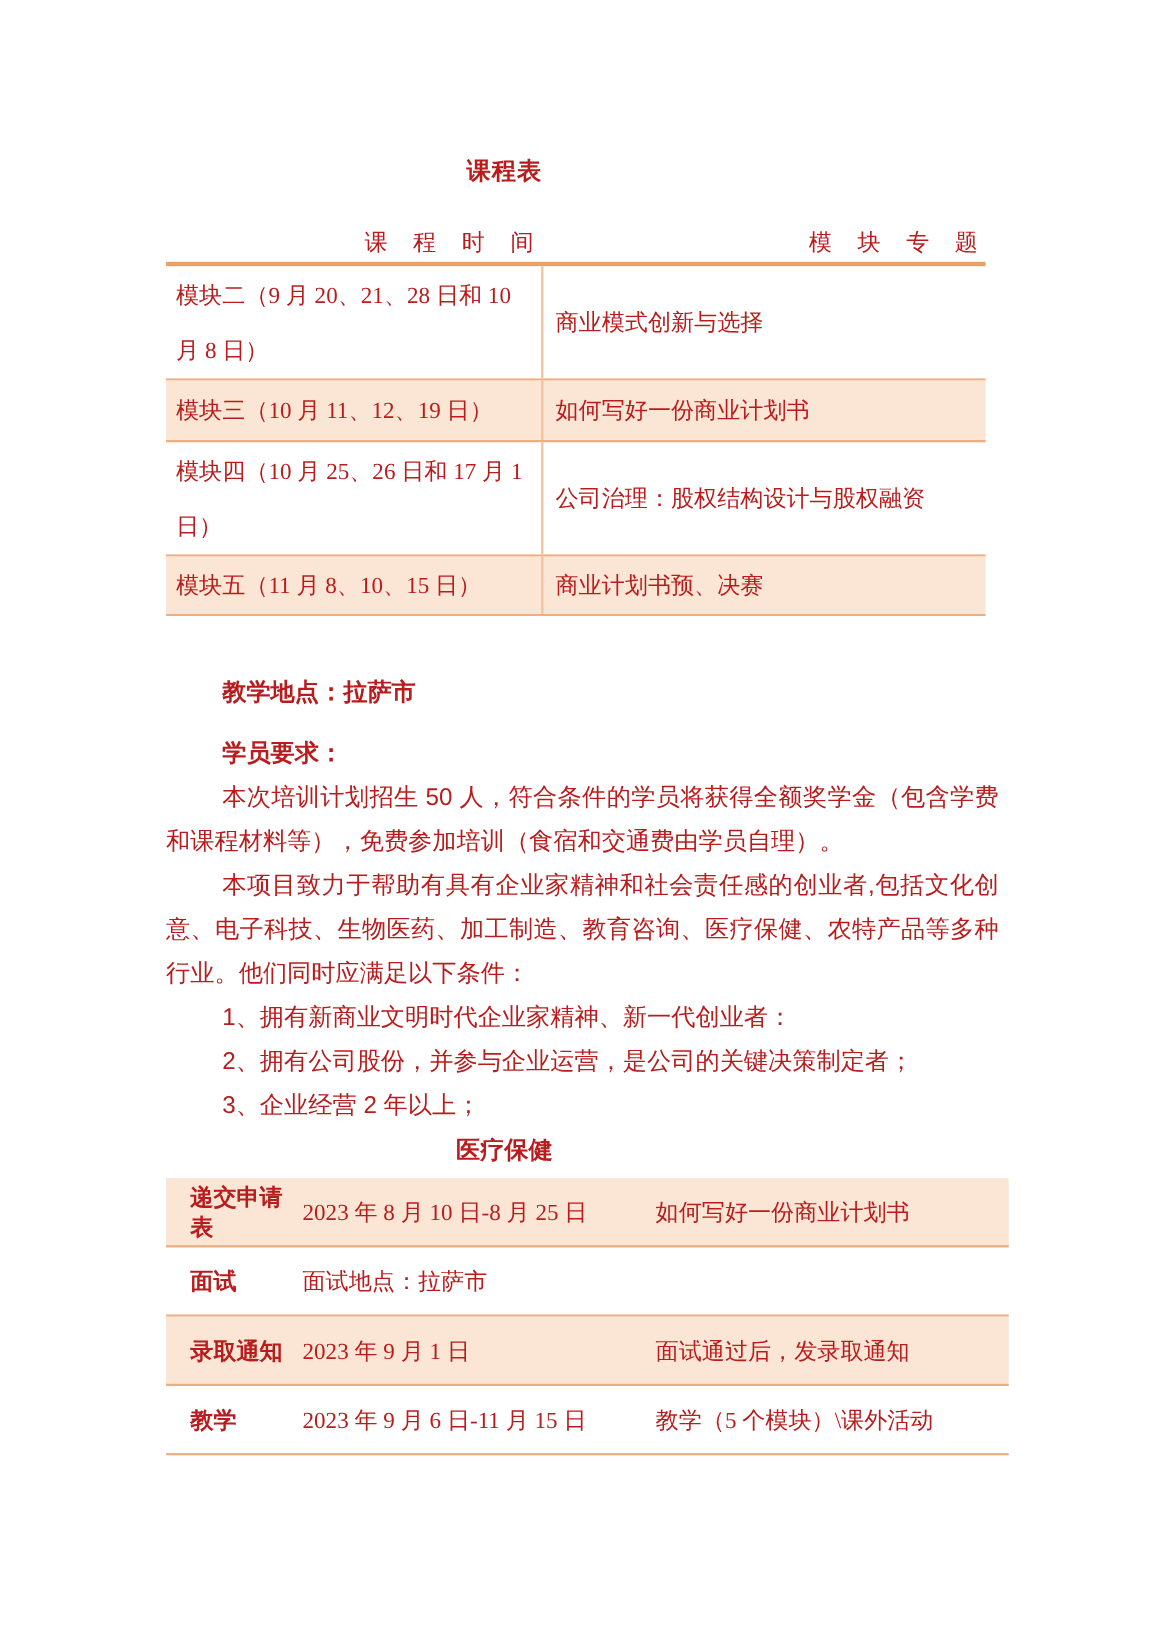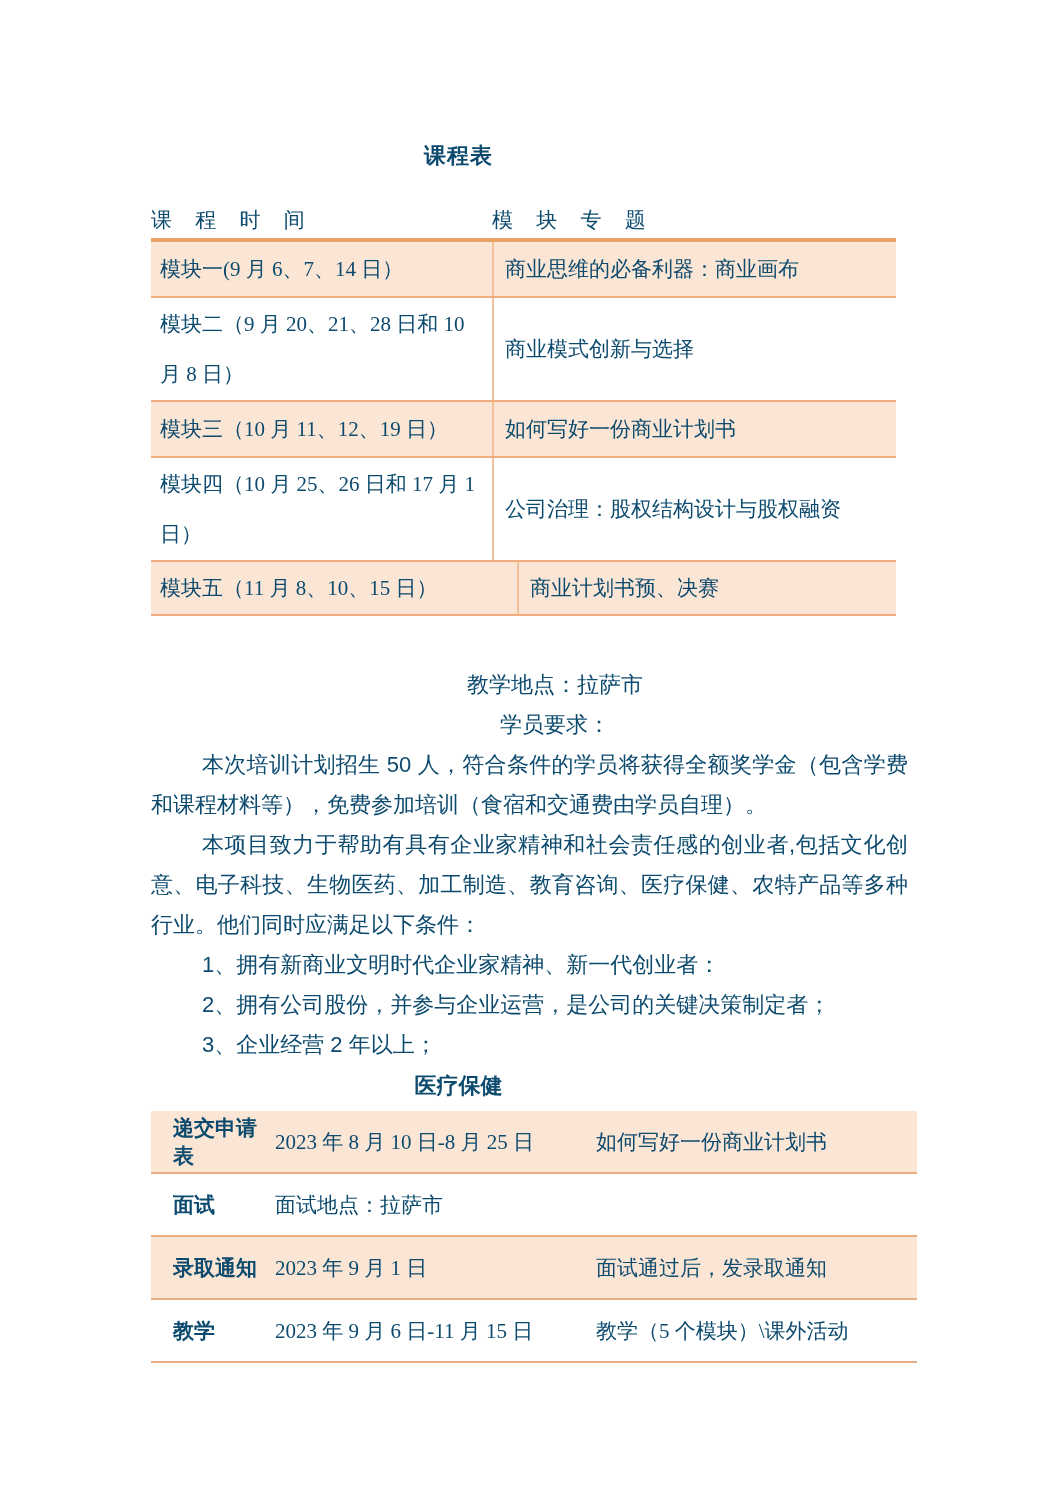--- a/index.html
+++ b/index.html
@@ -1,46 +1,46 @@
 <!DOCTYPE html>
 <html><head>
 <meta charset="utf-8">
 <style>
   html,body { margin:0; padding:0; background:#ffffff; }
   .page {
     position:relative;
     width:917px; height:1500px;
     background:#ffffff;
-    color:#0c4a6e;
+    color:#b91c1c;
     overflow:hidden;
   }
 
   
   .doc-title {
     margin:0; padding-top:143px;
     text-align:center;
     font:bold 22px/26px "Liberation Sans", sans-serif;
     letter-spacing:1px;
   }
   .t1 {
     margin:33px 0 0 151px;
     width:745px;
     font-family:"Liberation Serif", serif;
     font-size:21px;
   }
   .t1-head { display:flex; height:36px; align-items:center; }
-  .t1-head .hc { text-align:left; letter-spacing:7px; word-spacing:4px; }
+  .t1-head .hc { text-align:right; letter-spacing:7px; word-spacing:4px; }
   .t1-head .hc1 { width:341px; }
   .t1-head .hc2 { width:404px; }
   .t1-body { border-top:4px solid #E7A266; border-bottom:2px solid #F0AE80; }
   .t1-row { display:flex; box-sizing:border-box; border-bottom:2px solid #F0AE80; }
   .t1-row:last-child { border-bottom:none; }
   .t1-row.h56  { height:56px; }
   .t1-row.h104 { height:104px; }
-  .t1-row.h52  { height:52px;gap:25px; }
+  .t1-row.h52  { height:52px; }
   .t1-row.hl { background:#FBE5D5; }
   .t1 .c1 {
     width:341px; box-sizing:border-box;
     padding-left:9px; padding-right:4px;
     display:flex; align-items:center;
     line-height:50px;
   }
   .t1 .c2 {
     flex:1; box-sizing:border-box;
     border-left:2px solid #F2C09B;
@@ -49,21 +49,21 @@
     line-height:30px;
   }
 
   
   .content {
     margin:49px 0 0 151px;
     width:757px;
     font-family:"Liberation Sans", sans-serif;
     font-size:22px;
   }
-  .lead { margin:0 0 0 51px; font-weight:normal; line-height:40px;text-align:center; }
+  .lead { margin:16px 0 0 51px; font-weight:bold; line-height:40px; }
   .para { margin:0; line-height:40px; text-align:justify; text-indent:51px; }
   .cond { margin:0 0 0 51px; line-height:40px; }
 
   
   .process-title {
     margin:6px 0 0;
     text-align:center;
     font:bold 22px/30px "Liberation Sans", sans-serif;
   }
   .t2 {
@@ -89,24 +89,20 @@
 <div class="page">
 
   <h1 class="doc-title">课程表</h1>
 
   <div class="t1">
     <div class="t1-head">
       <div class="hc hc1">课 程 时 间</div>
       <div class="hc hc2">模 块 专 题</div>
     </div>
     <div class="t1-body">
-      <div class="t1-row h56 hl">
-        <div class="c1">模块一(9 月 6、7、14 日）</div>
-        <div class="c2">商业思维的必备利器：商业画布</div>
-      </div>
       <div class="t1-row h104">
         <div class="c1">模块二（9 月 20、21、28 日和 10 月 8 日）</div>
         <div class="c2">商业模式创新与选择</div>
       </div>
       <div class="t1-row h56 hl">
         <div class="c1">模块三（10 月 11、12、19 日）</div>
         <div class="c2">如何写好一份商业计划书</div>
       </div>
       <div class="t1-row h104">
         <div class="c1">模块四（10 月 25、26 日和 17 月 1 日）</div>

